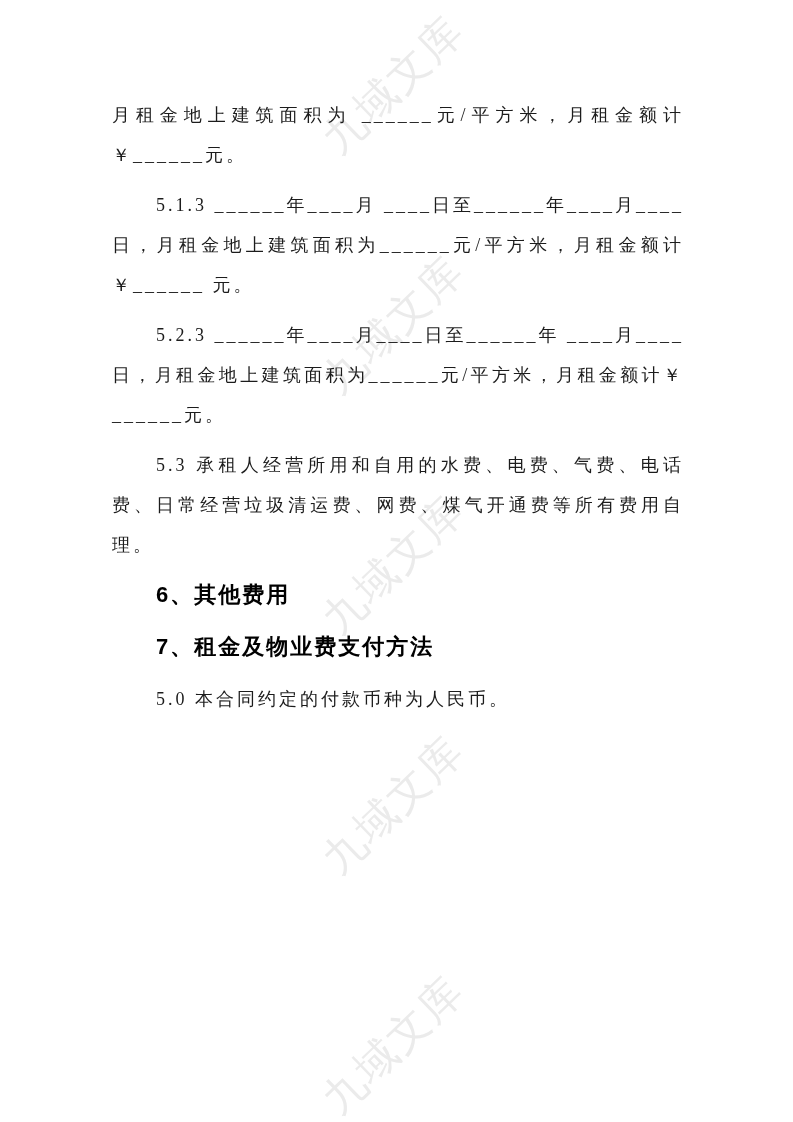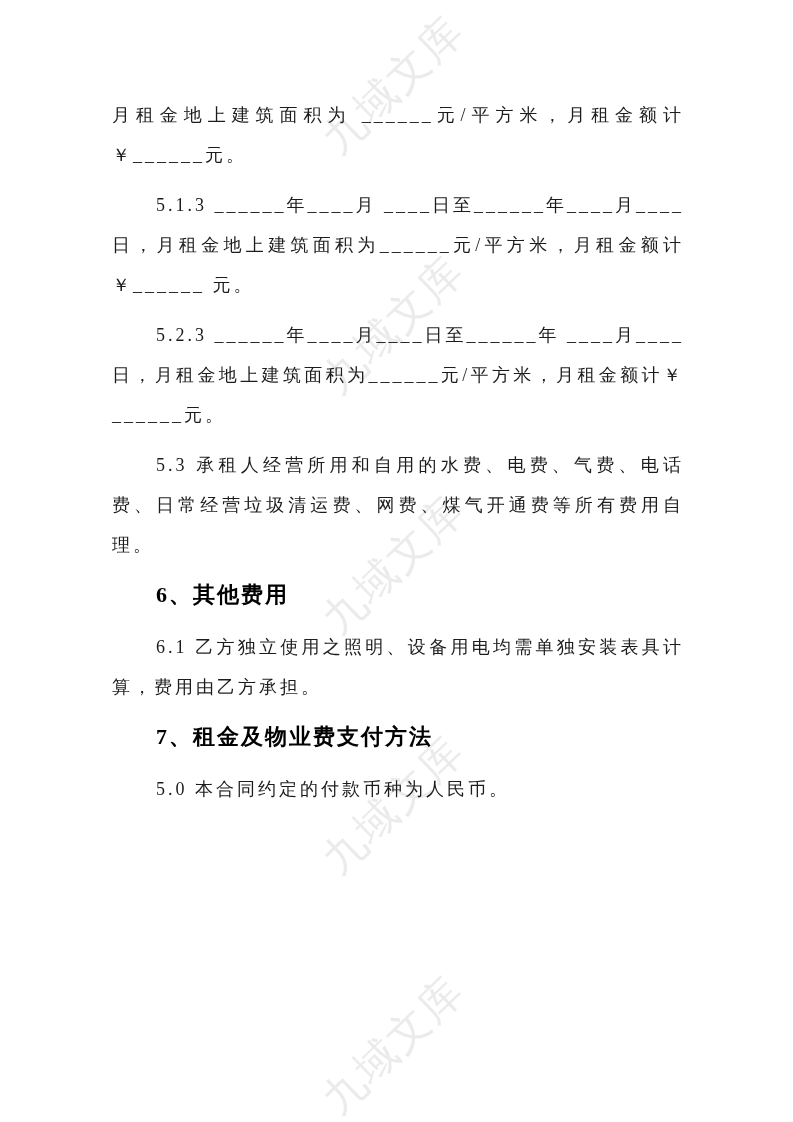--- a/index.html
+++ b/index.html
@@ -35,21 +35,21 @@
   .para {
     font-size: 18px;
     line-height: 40px;
     letter-spacing: 3px;
     margin: 0 0 10px 0;
     text-align: justify;
     color: #1c1c1c;
   }
   .para.indent { text-indent: 44px; }
   .heading {
-    font-family: Liberation Serif, serif;
+    font-family: Liberation Sans, sans-serif;
     font-weight: bold;
     font-size: 22px;
     line-height: 40px;
     letter-spacing: 2px;
     margin: 3px 0 12px 0;
     text-indent: 44px;
     color: #000000;
   }
 </style>
 </head>
@@ -62,17 +62,16 @@
       <span class="watermark" style="left: 393px; top: 565px; color: rgb(235, 235, 235); transform: translate(-50%, -50%) rotate(-44deg);">九域文库</span>
       <span class="watermark" style="left: 393px; top: 805px; color: rgb(235, 235, 235); transform: translate(-50%, -50%) rotate(-44deg);">九域文库</span>
       <span class="watermark" style="left: 393px; top: 1045px; color: rgb(235, 235, 235); transform: translate(-50%, -50%) rotate(-44deg);">九域文库</span>
     </div>
   <div class="content">
       <p class="para">月租金地上建筑面积为 ______元/平方米，月租金额计￥______元。</p>
       <p class="para indent">5.1.3  ______年____月 ____日至______年____月____日，月租金地上建筑面积为______元/平方米，月租金额计￥______ 元。</p>
       <p class="para indent">5.2.3  ______年____月____日至______年 ____月____日，月租金地上建筑面积为______元/平方米，月租金额计￥ ______元。</p>
       <p class="para indent">5.3  承租人经营所用和自用的水费、电费、气费、电话费、日常经营垃圾清运费、网费、煤气开通费等所有费用自理。</p>
       <p class="heading">6、其他费用</p>
-      <p class="para indent">6.1 乙方独立使用之照明、设备用电均需单独安装表具计算，费用由乙方承担。</p>
       <p class="heading">7、租金及物业费支付方法</p>
       <p class="para indent">5.0  本合同约定的付款币种为人民币。</p>
     </div>
 </div>
 
 </body></html>

